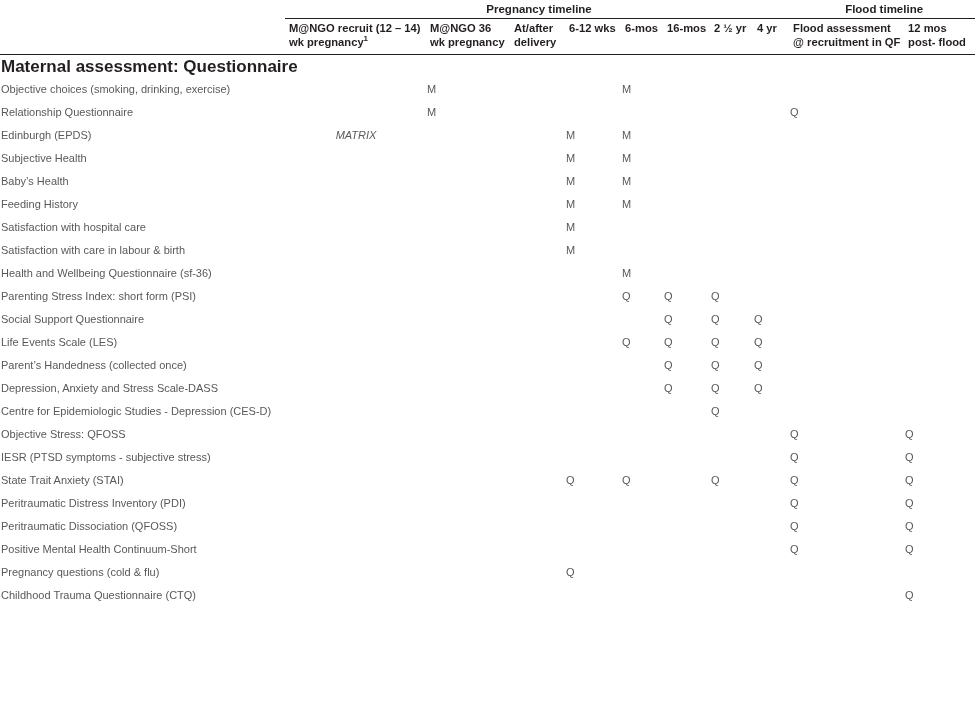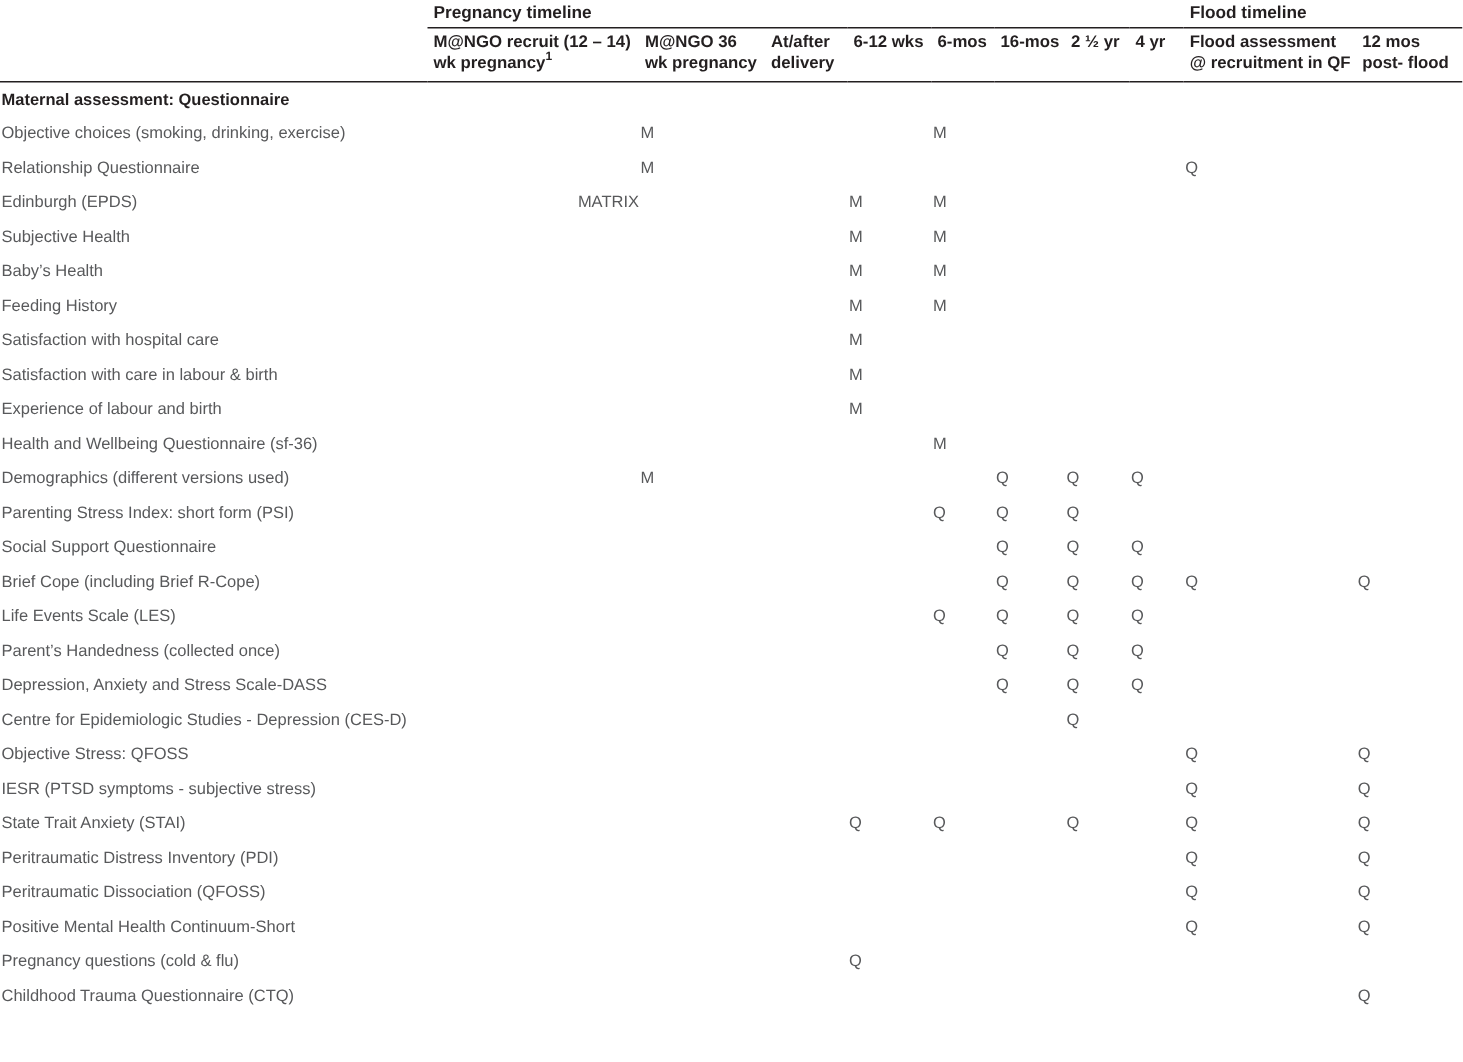--- a/index.html
+++ b/index.html
@@ -23,20 +23,21 @@
   tr.group-row td {
     font-size: 11.5px;
     font-weight: bold;
     color: #231f20;
     padding: 2px 0 2px 4px;
     vertical-align: bottom;
     line-height: 14px;
   }
   td.group-label {
     border-bottom: 1.6px solid #231f20;
+    text-align: center;
   }
   td.group-blank {
     border-bottom: none;
   }
   
   tr.colhead-row td {
     font-size: 11.2px;
     font-weight: bold;
     color: #231f20;
     padding: 3px 3px 5px 4px;
@@ -47,21 +48,21 @@
   tr.colhead-row td.nohead {
     border-bottom: 1.6px solid #231f20;
   }
   sup.fn {
     font-size: 8px;
     vertical-align: super;
     line-height: 0;
   }
   
   tr.section-row td {
-    font-size: 11px;
+    font-size: 17px;
     font-weight: bold;
     padding: 5px 12px 4px 1px;
     line-height: 14px;
     color: #231f20;
   }
   tr.data-row td {
     font-size: 11px;
     font-weight: normal;
     padding: 5px 0 5px 1px;
     line-height: 13px;
@@ -71,24 +72,25 @@
     text-align: left;
     white-space: nowrap;
   }
   td.cell {
     text-align: left;
     color: #6d6e70;
     font-size: 11px;
     padding-left: 4px;
   }
   td.cell-matrix {
-    text-align: right;
+    text-align: center;
     color: #6d6e70;
     font-size: 10.5px;
     padding-left: 4px;
+    font-style: italic;
   }
   
   col.c-label     { width: 285px; }
   col.c-recruit   { width: 141px; }
   col.c-36wk      { width: 84px;  }
   col.c-delivery  { width: 55px;  }
   col.c-612       { width: 56px;  }
   col.c-6mos      { width: 42px;  }
   col.c-16mos     { width: 47px;  }
   col.c-25yr      { width: 43px;  }
@@ -237,59 +239,33 @@
         <td class="cell"></td>
         <td class="cell">M</td>
         <td class="cell"></td>
         <td class="cell"></td>
         <td class="cell"></td>
         <td class="cell"></td>
         <td class="cell"></td>
         <td class="cell"></td>
       </tr>
       <tr class="data-row">
-        <td class="rowlabel">Experience of labour and birth</td>
-        <td class="cell"></td>
-        <td class="cell"></td>
-        <td class="cell"></td>
-        <td class="cell">M</td>
-        <td class="cell"></td>
-        <td class="cell"></td>
-        <td class="cell"></td>
-        <td class="cell"></td>
-        <td class="cell"></td>
-        <td class="cell"></td>
-      </tr>
-      <tr class="data-row">
         <td class="rowlabel">Health and Wellbeing Questionnaire (sf-36)</td>
         <td class="cell"></td>
         <td class="cell"></td>
         <td class="cell"></td>
         <td class="cell"></td>
         <td class="cell">M</td>
         <td class="cell"></td>
         <td class="cell"></td>
         <td class="cell"></td>
         <td class="cell"></td>
         <td class="cell"></td>
       </tr>
       <tr class="data-row">
-        <td class="rowlabel">Demographics (different versions used)</td>
-        <td class="cell"></td>
-        <td class="cell">M</td>
-        <td class="cell"></td>
-        <td class="cell"></td>
-        <td class="cell"></td>
-        <td class="cell">Q</td>
-        <td class="cell">Q</td>
-        <td class="cell">Q</td>
-        <td class="cell"></td>
-        <td class="cell"></td>
-      </tr>
-      <tr class="data-row">
         <td class="rowlabel">Parenting Stress Index: short form (PSI)</td>
         <td class="cell"></td>
         <td class="cell"></td>
         <td class="cell"></td>
         <td class="cell"></td>
         <td class="cell">Q</td>
         <td class="cell">Q</td>
         <td class="cell">Q</td>
         <td class="cell"></td>
         <td class="cell"></td>
@@ -300,33 +276,20 @@
         <td class="cell"></td>
         <td class="cell"></td>
         <td class="cell"></td>
         <td class="cell"></td>
         <td class="cell"></td>
         <td class="cell">Q</td>
         <td class="cell">Q</td>
         <td class="cell">Q</td>
         <td class="cell"></td>
         <td class="cell"></td>
-      </tr>
-      <tr class="data-row">
-        <td class="rowlabel">Brief Cope (including Brief R-Cope)</td>
-        <td class="cell"></td>
-        <td class="cell"></td>
-        <td class="cell"></td>
-        <td class="cell"></td>
-        <td class="cell"></td>
-        <td class="cell">Q</td>
-        <td class="cell">Q</td>
-        <td class="cell">Q</td>
-        <td class="cell">Q</td>
-        <td class="cell">Q</td>
       </tr>
       <tr class="data-row">
         <td class="rowlabel">Life Events Scale (LES)</td>
         <td class="cell"></td>
         <td class="cell"></td>
         <td class="cell"></td>
         <td class="cell"></td>
         <td class="cell">Q</td>
         <td class="cell">Q</td>
         <td class="cell">Q</td>

